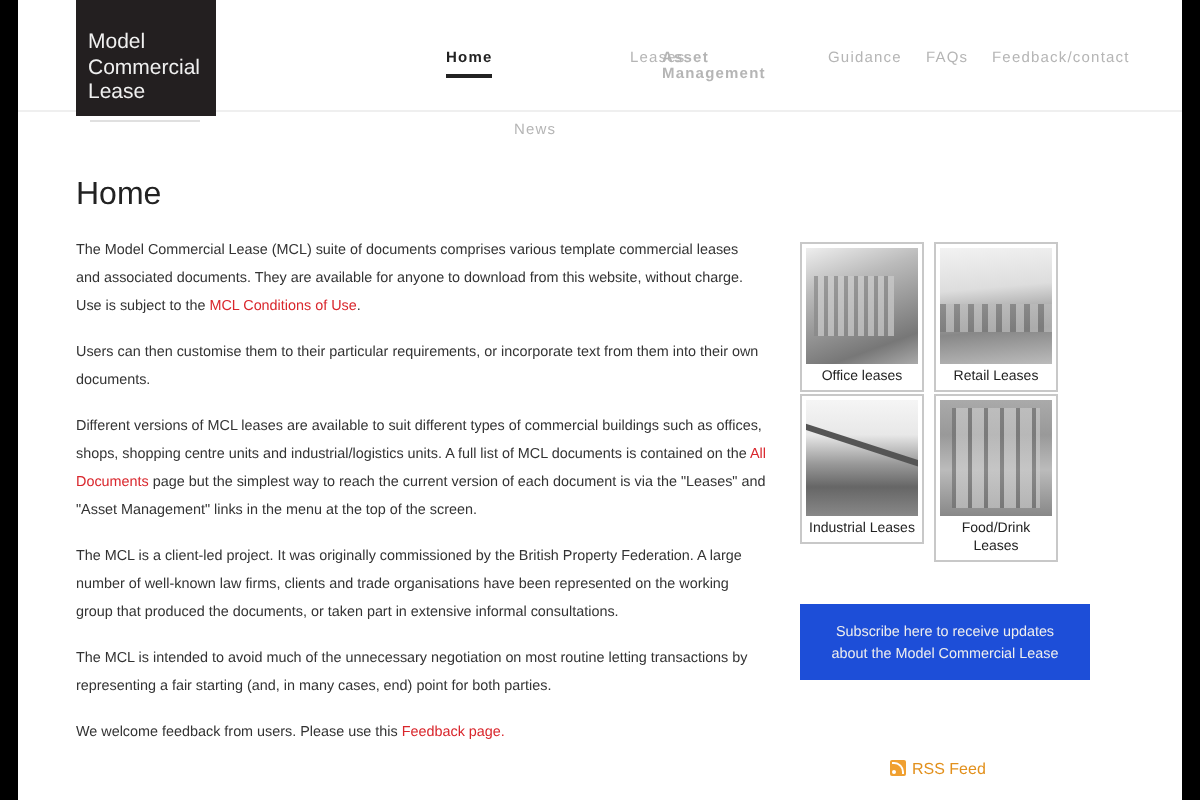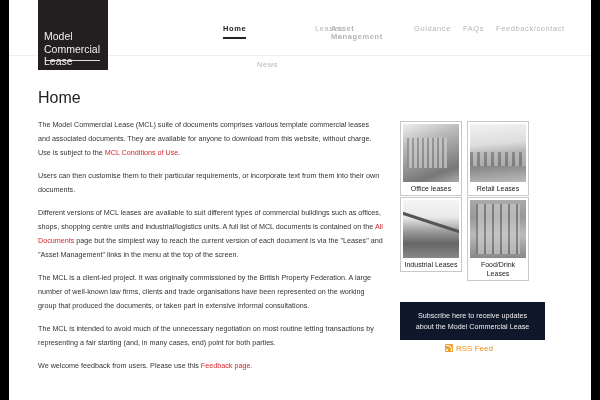--- a/index.html
+++ b/index.html
@@ -7,23 +7,23 @@
   body { font-family: "Liberation Sans", sans-serif; position: relative; }
   .page {
     position: absolute; left: 9px; top: 0; width: 582px; height: 400px;
     background: #fff; overflow: hidden;
   }
   .header {
     position: absolute; left: 0; top: 0; width: 582px; height: 56px;
     border-bottom: 1px solid #efefef;
   }
   .logo {
-    position: absolute; left: 29px; top: 0; width: 70px; height: 70px;
+    position: absolute; left: 29px; top: 0; width: 70px; height: 58px;
     background: #231f20; color: #fff; z-index: 2;
-    padding: 30px 0 0 6px;
+    padding: 15px 0 0 6px;
   }
   .logo .logo-line { font-size: 10.5px; line-height: 12.5px; color: #f0f0f0; display: block; }
   .logo .logo-rule {
     position: absolute; left: 7px; top: 60px; width: 55px; height: 1px; background: #e0e0e0;
   }
   .nav { position: absolute; top: 25px; left: 0; }
   .nav-item {
     position: absolute; font-size: 7.5px; letter-spacing: 0.6px; color: #b5b5b5;
     line-height: 8px; white-space: nowrap; cursor: pointer;
   }
@@ -71,25 +71,25 @@
     background: #555; transform: rotate(18deg);
   }
   .img.food { background: linear-gradient(180deg, #aaa 0%, #999 30%, #bbb 60%, #888 100%); }
   .img.food::before {
     content: ""; position: absolute; left: 6px; top: 4px; width: 44px; height: 50px;
     background: repeating-linear-gradient(90deg, #666 0 2px, #ccc 2px 8px); opacity: 0.6;
   }
 
   .subscribe {
     position: absolute; left: 391px; top: 302px; width: 145px; height: 38px;
-    background: #0f172a; color: #eee; font-size: 7.2px; line-height: 11px;
+    background: #1d4ed8; color: #eee; font-size: 7.2px; line-height: 11px;
     text-align: center; padding-top: 8px; cursor: pointer;
   }
   .rss {
-    position: absolute; left: 436px; top: 344px; font-size: 8px; color: #e2901c;
+    position: absolute; left: 436px; top: 380px; font-size: 8px; color: #e2901c;
     font-weight: normal; cursor: pointer; display: flex; align-items: flex-start; gap: 3px;
   }
   .rss .rss-icon {
     width: 8px; height: 8px; background: #f0a030; border-radius: 1px; position: relative;
   }
   .rss .rss-icon::before {
     content: ""; position: absolute; left: 1px; bottom: 1px; width: 2px; height: 2px; background: #fff; border-radius: 50%;
   }
   .rss .rss-icon::after {
     content: ""; position: absolute; left: 1px; bottom: 1px; width: 5px; height: 5px;

